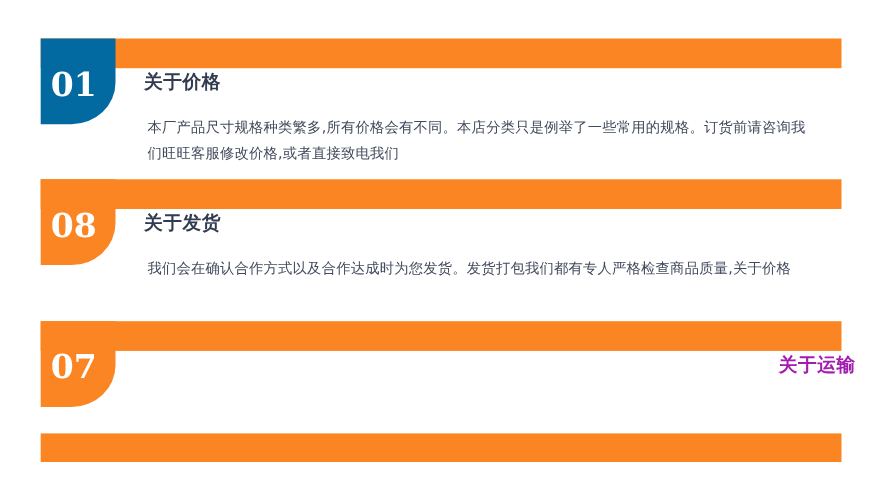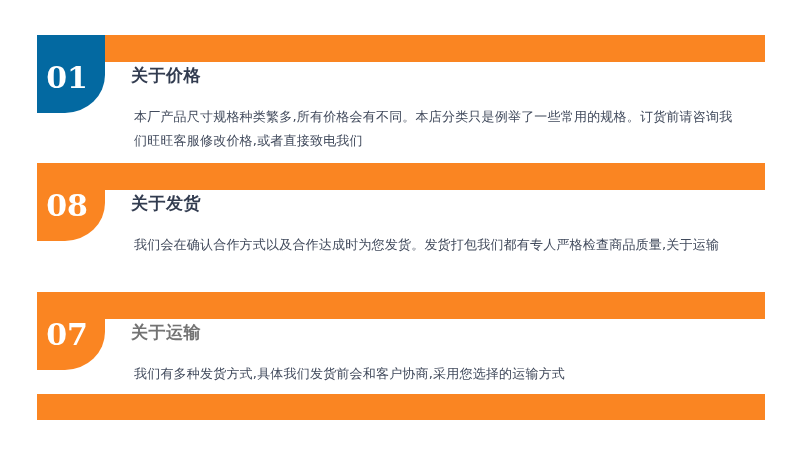--- a/index.html
+++ b/index.html
@@ -118,30 +118,29 @@
     </div>
   </div>
 
   <div class="section" style="top:163px;">
     <div class="ribbon" style="background: rgb(250, 133, 34);"></div>
     <div class="badge" style="background: rgb(250, 133, 34);">
       <div class="badge-num">08</div>
     </div>
     <div class="content">
       <div class="sec-title" style="color: rgb(50, 60, 80);">关于发货</div>
-      <div class="sec-body" style="color: rgb(65, 74, 92);">我们会在确认合作方式以及合作达成时为您发货。发货打包我们都有专人严格检查商品质量,关于运输</div>
+      <div class="sec-body" style="color: rgb(65, 74, 92);">我们会在确认合作方式以及合作达成时为您发货。发货打包我们都有专人严格检查商品质量,关于价格</div>
     </div>
   </div>
 
   <div class="section" style="top:292px;">
     <div class="ribbon" style="background: rgb(250, 133, 34);"></div>
     <div class="badge" style="background: rgb(250, 133, 34);">
       <div class="badge-num">07</div>
     </div>
     <div class="content">
-      <div class="sec-title" style="color: #737373;">关于运输</div>
-      <div class="sec-body" style="color: rgb(65, 74, 92);">我们有多种发货方式,具体我们发货前会和客户协商,采用您选择的运输方式</div>
+      <div class="sec-title" style="color: #a21caf; text-align: right;">关于运输</div>
     </div>
   </div>
 
   <div class="footer-ribbon" style="background: rgb(250, 133, 34);"></div>
 
 </div>
 
 </body></html>

